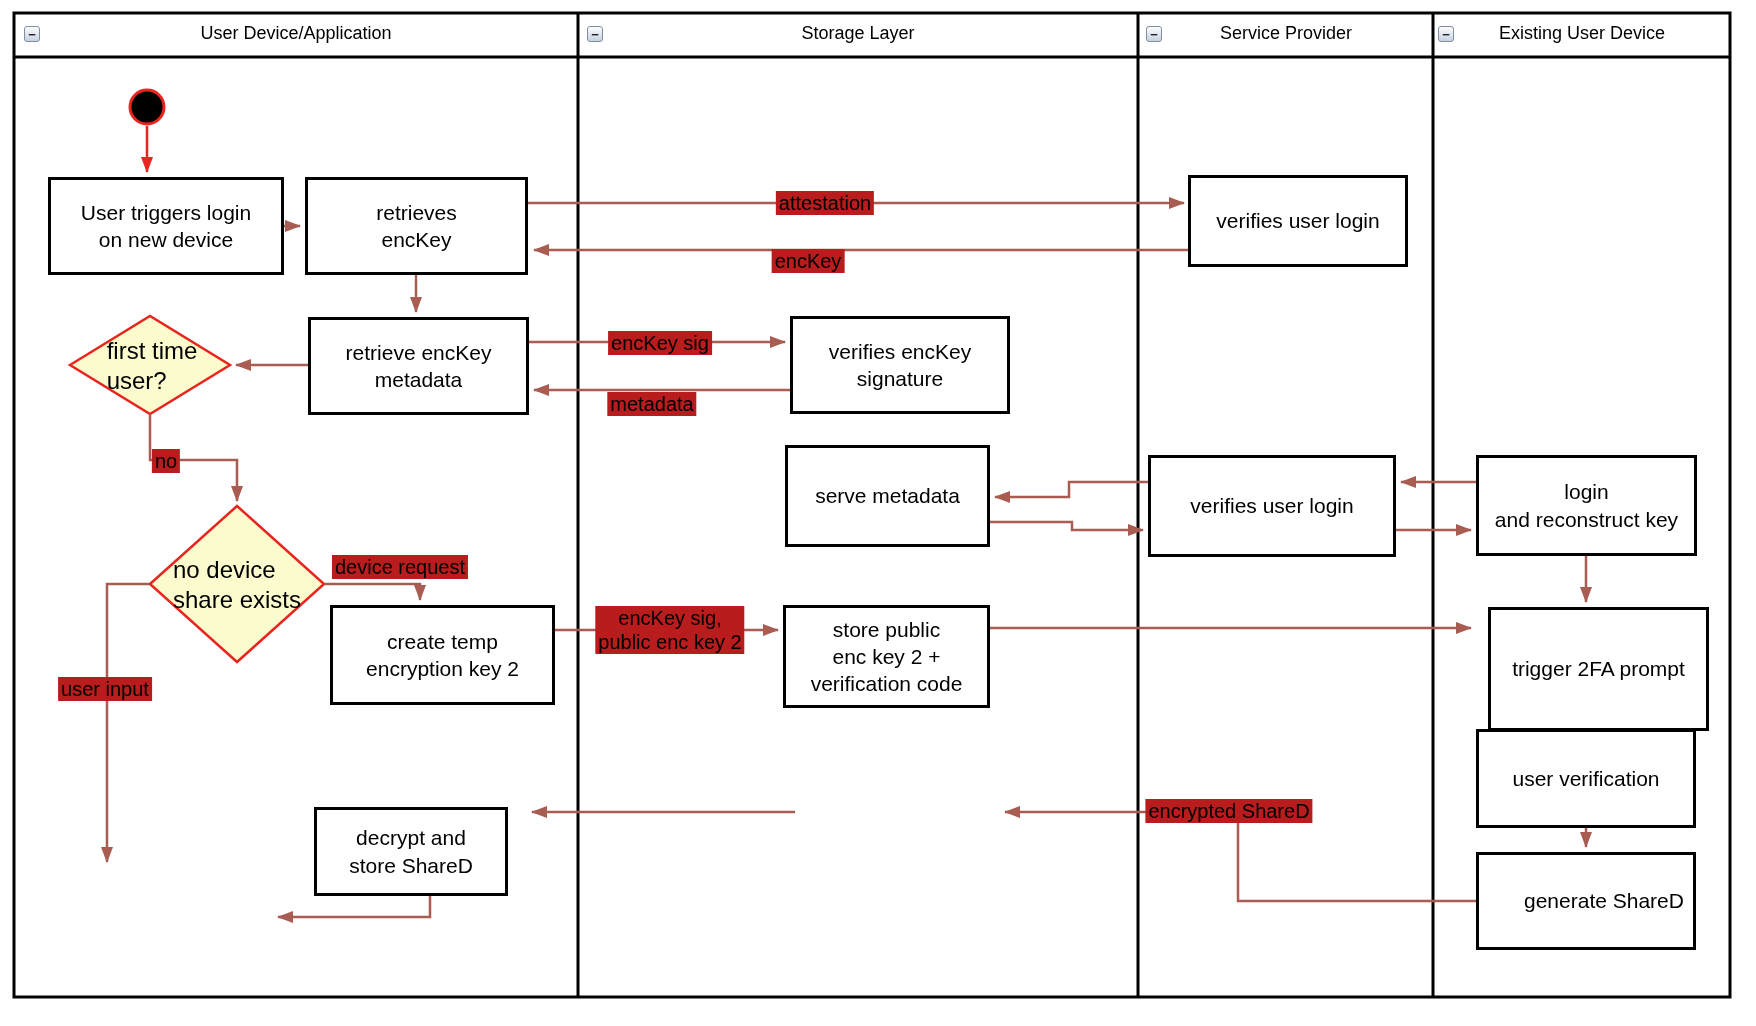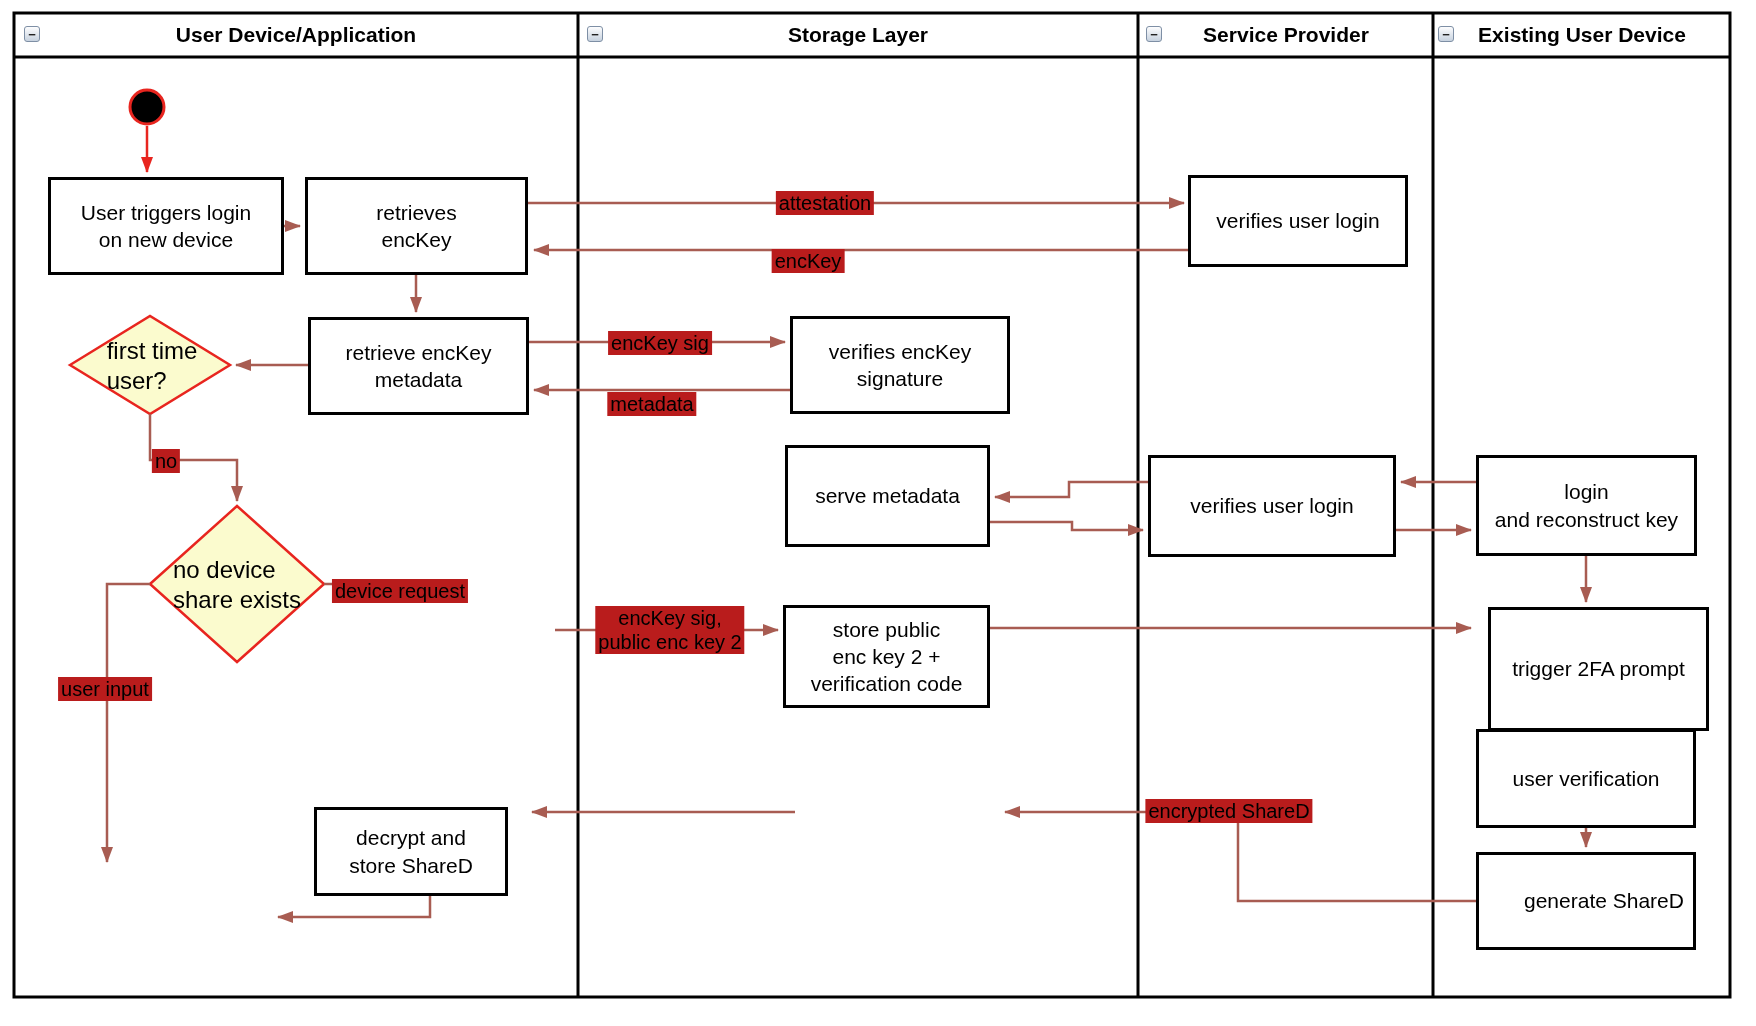--- a/index.html
+++ b/index.html
@@ -3,21 +3,21 @@
 <meta charset="utf-8">
 <style>
   html,body{margin:0;padding:0;background:#ffffff;}
   .canvas{
     position:relative;width:1756px;height:1026px;background:#ffffff;
     font-family:"Liberation Sans", sans-serif;color:#000;overflow:hidden;
   }
   .layer{position:absolute;left:0;top:0;}
   .lane-title{
     position:absolute;top:23px;transform:translateX(-50%);
-    font-size:21px;font-weight:bold;white-space:nowrap;
+    font-size:18px;font-weight:normal;white-space:nowrap;
   }
   .collapse-btn{
     position:absolute;width:16px;height:16px;box-sizing:border-box;
     border:1px solid #7e8fa5;border-radius:3px;
     background:linear-gradient(#fdfdfe,#c7d2df);
     display:flex;align-items:center;justify-content:center;
     font-size:13px;line-height:1;color:#222;font-weight:bold;
   }
   .node{
     position:absolute;box-sizing:border-box;border:3px solid #000;background:#fff;
@@ -111,38 +111,40 @@
 encKey</div>
   <div class="node" style="left:1188px;top:175px;width:220px;height:92px;">verifies user login</div>
   <div class="node" style="left:308px;top:317px;width:221px;height:98px;">retrieve encKey
 metadata</div>
   <div class="node" style="left:790px;top:316px;width:220px;height:98px;">verifies encKey
 signature</div>
   <div class="node" style="left:785px;top:445px;width:205px;height:102px;">serve metadata</div>
   <div class="node" style="left:1148px;top:455px;width:248px;height:102px;">verifies user login</div>
   <div class="node" style="left:1476px;top:455px;width:221px;height:101px;">login
 and reconstruct key</div>
+  <div class="node" style="left:330px;top:605px;width:225px;height:100px;">create temp
+encryption key 2</div>
   <div class="node" style="left:783px;top:605px;width:207px;height:103px;">store public
 enc key 2 +
 verification code</div>
   <div class="node" style="left:1476px;top:607px;width:221px;height:124px;margin-left:12px;">trigger 2FA prompt</div>
   <div class="node" style="left:1476px;top:729px;width:220px;height:99px;">user verification</div>
   <div class="node" style="left:1476px;top:852px;width:220px;height:98px;padding-left:36px;">generate ShareD</div>
   <div class="node" style="left:314px;top:763px;width:194px;height:89px;margin-top:44px;">decrypt and
 store ShareD</div>
 
   <div class="dtext" style="left:152px;top:366px;">first time
 user?</div>
   <div class="dtext" style="left:237px;top:585px;">no device
 share exists</div>
 
   <div class="edge-label" style="left:825px;top:203px;">attestation</div>
   <div class="edge-label" style="left:808px;top:261px;">encKey</div>
   <div class="edge-label" style="left:660px;top:343px;">encKey sig</div>
   <div class="edge-label" style="left:652px;top:404px;">metadata</div>
   <div class="edge-label" style="left:166px;top:461px;">no</div>
-  <div class="edge-label" style="left:400px;top:567px;margin-top:24px;">device request</div>
+  <div class="edge-label" style="left:400px;top:567px;">device request</div>
   <div class="edge-label" style="left:105px;top:689px;">user input</div>
   <div class="edge-label" style="left:670px;top:630px;">encKey sig,
 public enc key 2</div>
   <div class="edge-label" style="left:1229px;top:811px;">encrypted ShareD</div>
 
 </div>
 
 </body></html>

